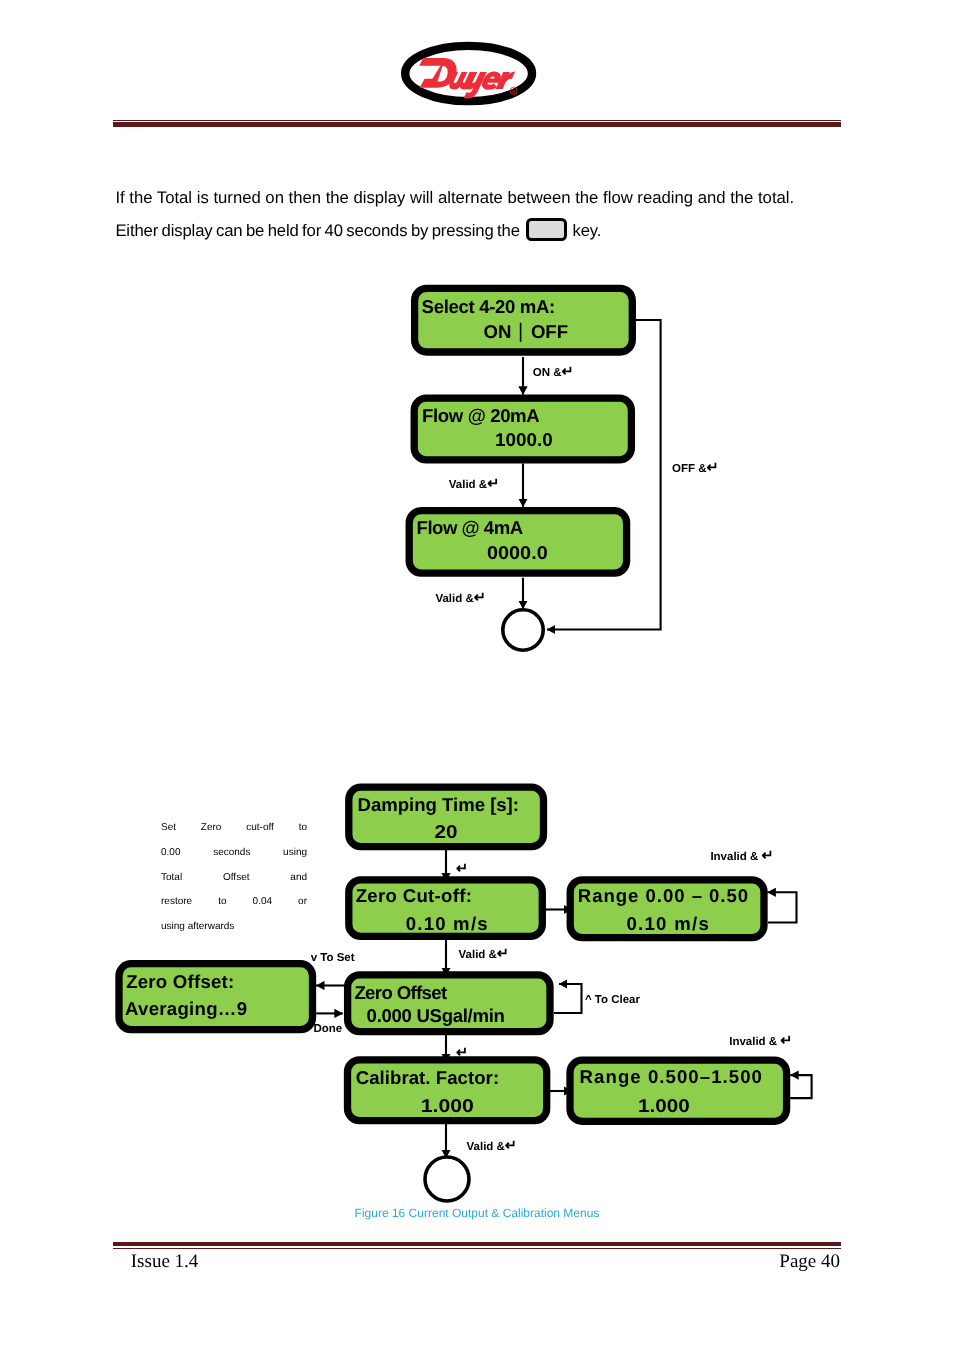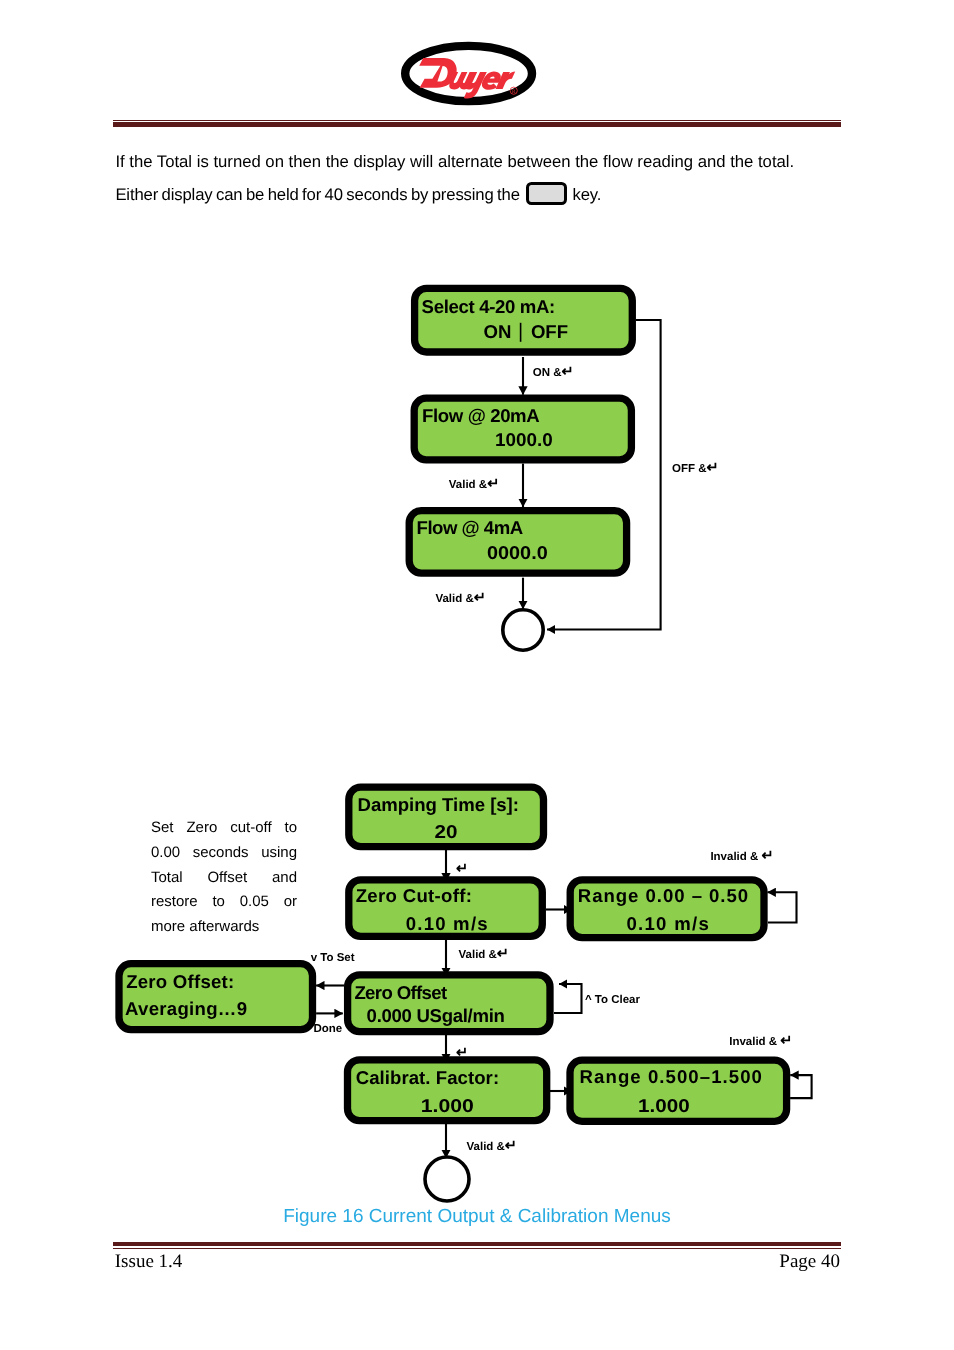--- a/index.html
+++ b/index.html
@@ -15,35 +15,35 @@
   .rule-head .thin{height:1.4px;background:#5B1A1A;}
   .rule-head .gap{height:1.1px;background:#fff;}
   .rule-head .thick{height:5px;background:#5B1A1A;}
 
   .rule-foot{position:absolute;left:113px;top:1241.5px;width:728px;}
   .rule-foot .thick{height:4.8px;background:#5B1A1A;}
   .rule-foot .gap{height:1.3px;background:#fff;}
   .rule-foot .thin{height:1.4px;background:#5B1A1A;}
 
   
-  .bodytext{position:absolute;font-family:"Liberation Sans",sans-serif;font-size:16.7px;color:#000;white-space:nowrap;}
+  .bodytext{position:absolute;font-family:"Liberation Sans",sans-serif;font-size:16.7px;color:#000;white-space:nowrap;margin-top:36px;}
   #para1{left:115.4px;top:152.3px;}
   #para2{left:115.4px;top:181.5px;letter-spacing:-0.15px;word-spacing:-1px;}
   .keybtn{display:inline-block;width:41.5px;height:23px;border:3.4px solid #000;border-radius:5.5px;background:#DCDCDC;vertical-align:-5.5px;margin:0 5.5px 0 5.7px;box-sizing:border-box;}
 
   
-  .footer{position:absolute;top:1251.4px;font-family:"Liberation Serif",serif;font-size:19px;color:#000;}
+  .footer{position:absolute;top:1251.4px;font-family:"Liberation Serif",serif;font-size:19px;color:#000;margin-left:16px;}
   #foot-left{left:114.8px;}
   #foot-right{right:114px;}
 
   
-  #caption{position:absolute;left:0;top:1205.6px;width:954px;text-align:center;color:#29ABE2;font-size:19px;font-family:"Liberation Sans",sans-serif;}
-
-  
-  #note2{position:absolute;left:151px;top:816px;width:146px;font-size:15px;line-height:24.8px;color:#000;font-family:"Liberation Sans",sans-serif;}
+  #caption{position:absolute;left:0;top:1205.6px;width:954px;text-align:center;color:#29ABE2;font-size:12px;font-family:"Liberation Sans",sans-serif;}
+
+  
+  #note2{position:absolute;left:161px;top:816px;width:146px;font-size:10px;line-height:24.8px;color:#000;font-family:"Liberation Sans",sans-serif;}
   #note2 .nl{text-align:justify;text-align-last:justify;white-space:nowrap;}
   #note2 .nl:last-child{text-align:left;text-align-last:left;}
 
   
   svg{position:absolute;left:0;top:0;overflow:visible;}
   .nodefill{fill:#8DCE4C;stroke:#000;stroke-width:7.3;}
   .nodetext{font-family:"Liberation Sans",sans-serif;font-weight:bold;font-size:18.6px;fill:#000;}
   .edgelbl{font-family:"Liberation Sans",sans-serif;font-weight:bold;font-size:11.5px;fill:#000;}
   .retsym{font-size:14.5px;}
   .line{stroke:#000;stroke-width:2.1;fill:none;}
@@ -190,22 +190,22 @@
       <path class="line" d="M 446 1121.5 L 446 1158" marker-end="url(#arrow)"></path>
       <text class="edgelbl" x="466.5" y="1150.2"><tspan>Valid &amp;</tspan><tspan class="retsym">↵</tspan></text>
       <circle class="circ" cx="447" cy="1179" r="22"></circle>
     </g>
   </svg>
 
   <div id="note2">
       <div class="nl">Set  Zero  cut-off  to</div>
       <div class="nl">0.00   seconds   using</div>
       <div class="nl">Total    Offset    and</div>
-      <div class="nl">restore  to  0.05  or</div>
-      <div class="nl">more afterwards</div>
+      <div class="nl">restore  to  0.04  or</div>
+      <div class="nl">using afterwards</div>
     </div>
 
   <div id="caption">Figure 16 Current Output &amp; Calibration Menus</div>
 
   <div class="rule-foot">
     <div class="thick"></div>
     <div class="gap"></div>
     <div class="thin"></div>
   </div>
   <div class="footer" id="foot-left">Issue 1.4</div>

